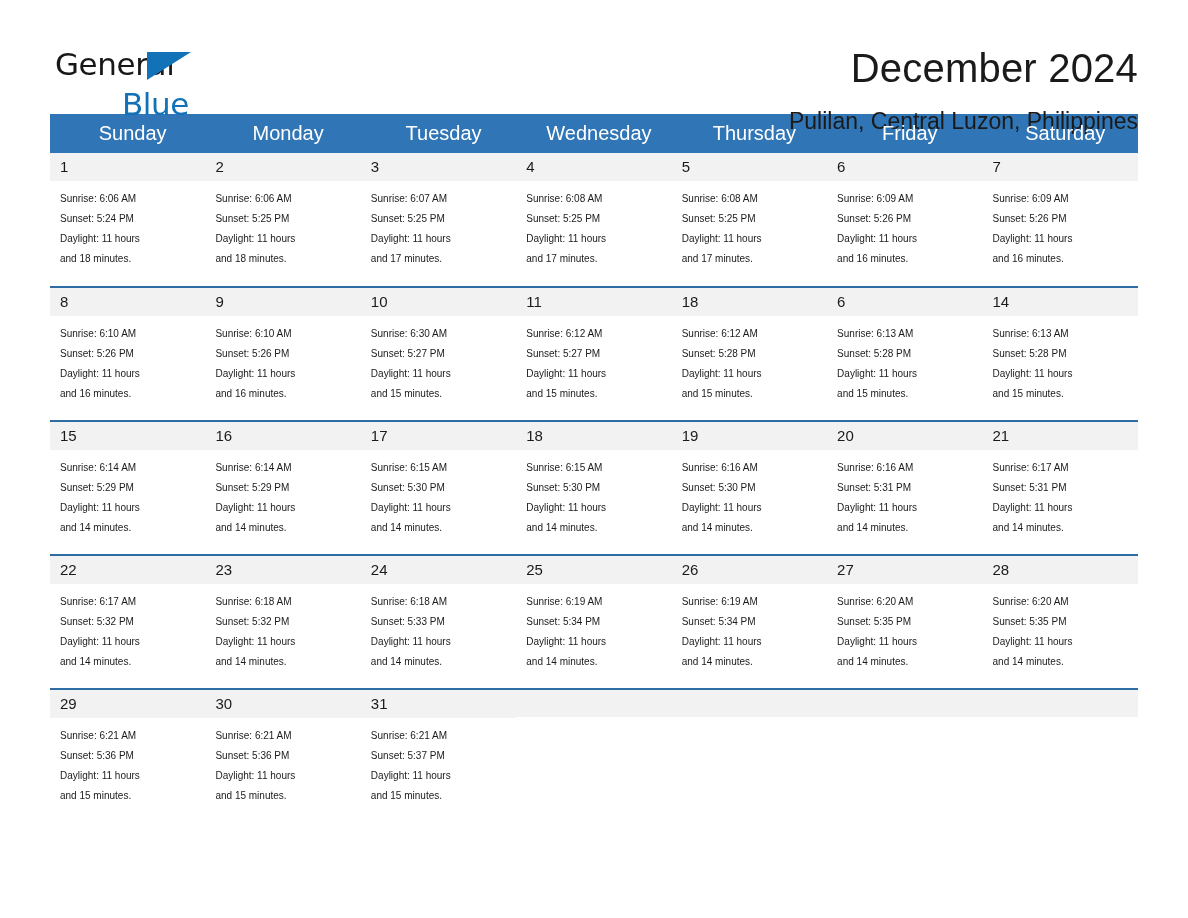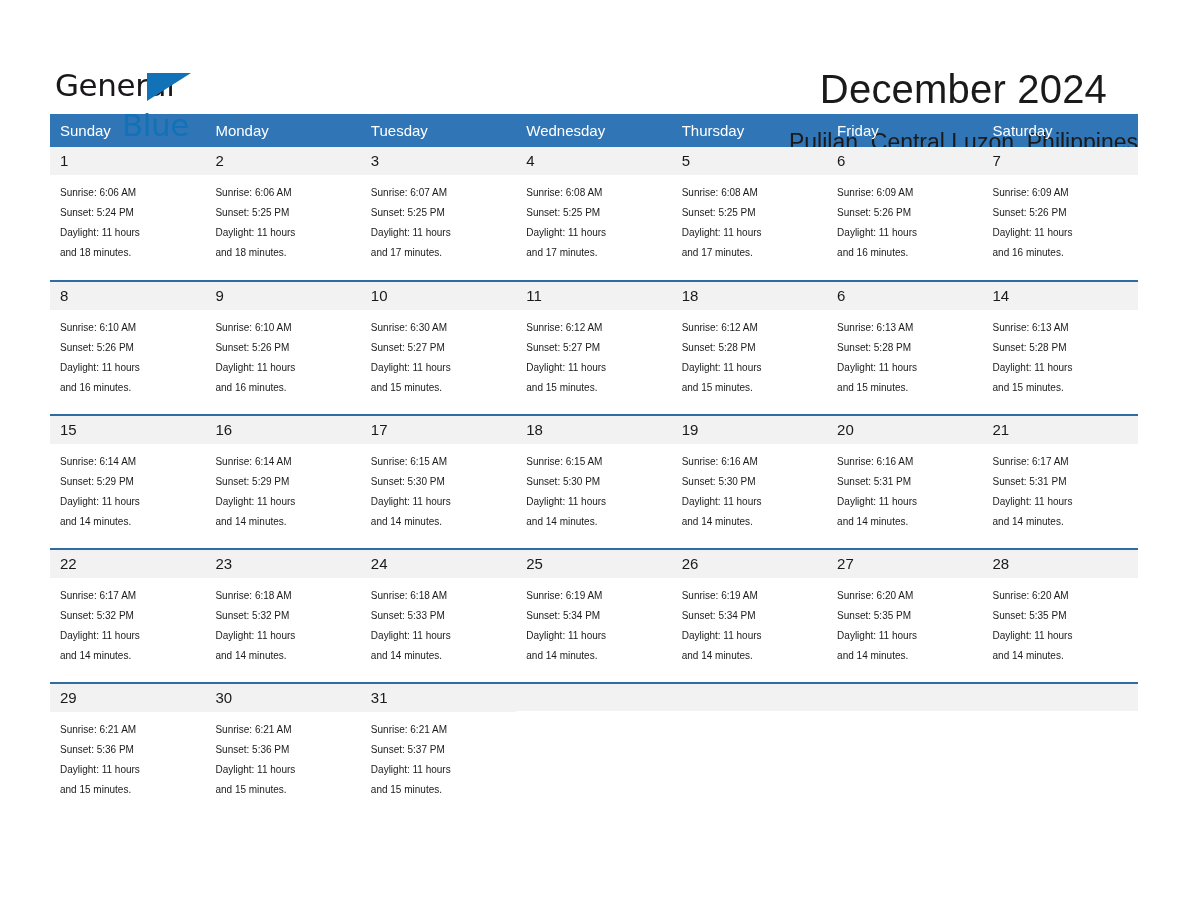--- a/index.html
+++ b/index.html
@@ -20,21 +20,21 @@
     height: 918px;
     box-sizing: border-box;
     padding: 0 50px;
   }
 
   
   .masthead {
     display: flex;
     align-items: flex-start;
     justify-content: space-between;
-    padding-top: 66px;
+    padding-top: 45px;
     height: 86px;
     box-sizing: border-box;
   }
   .logo {
     position: relative;
     width: 150px;
     height: 62px;
     line-height: 1;
     user-select: none;
   }
@@ -59,21 +59,21 @@
   .logo-blue {
     position: absolute;
     left: 72px;
     top: 44px;
     font-size: 31px;
     letter-spacing: -0.4px;
     color: #1272b8;
     font-family: "DejaVu Sans", sans-serif;
   }
   .title-block {
-    text-align: center;
+    text-align: right;
     padding-top: 2px;
   }
   .cal-title {
     font-size: 40px;
     font-weight: normal;
     color: #1a1a1a;
     line-height: 1.05;
     letter-spacing: 0.2px;
   }
   .cal-subtitle {
@@ -88,22 +88,22 @@
   .calendar {
     margin-top: 28px;
     width: 1088px;
     border-collapse: collapse;
     table-layout: fixed;
   }
   .calendar th {
     background: #3075b5;
     color: #ffffff;
     font-weight: normal;
-    font-size: 15px;
-    text-align: left;
+    font-size: 20px;
+    text-align: center;
     padding: 8px 0 8px 10px;
     height: 17px;
     vertical-align: middle;
   }
   .week-row > td {
     border-top: 2px solid #2e6da4;
     padding: 0;
     vertical-align: top;
     height: 134px;
     box-sizing: border-box;

